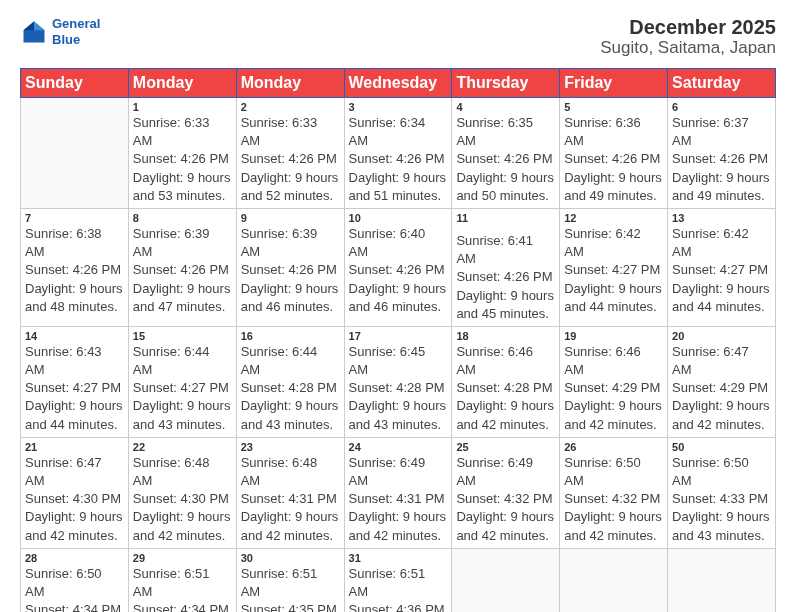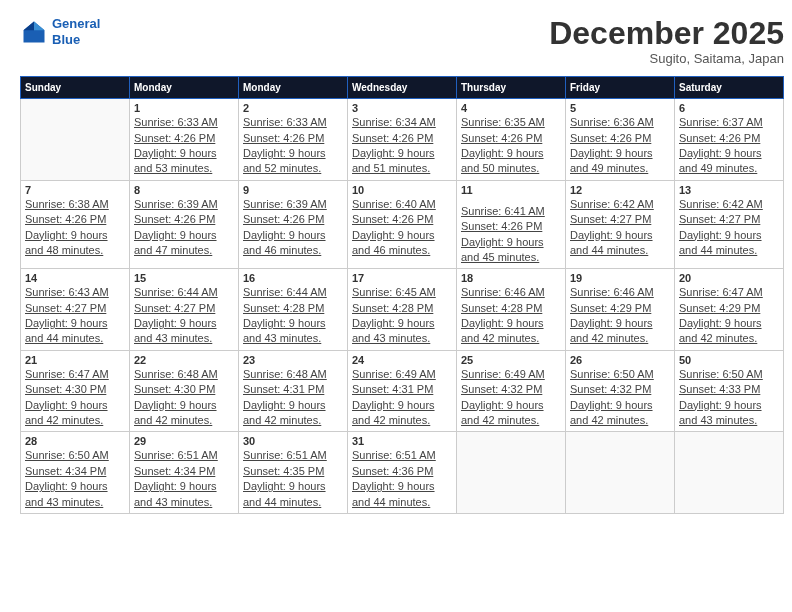--- a/index.html
+++ b/index.html
@@ -7,21 +7,21 @@
       font-family: Arial, sans-serif;
       background: #fff;
       width: 792px;
       height: 612px;
       overflow: hidden;
     }
     .page {
       width: 792px;
       height: 612px;
       background: #fff;
-      padding: 16px 8px 12px 20px;
+      padding: 16px 16px 12px 20px;
     }
     .header {
       display: flex;
       justify-content: space-between;
       align-items: flex-start;
       margin-bottom: 10px;
     }
     .logo {
       display: flex;
       align-items: center;
@@ -34,38 +34,38 @@
       line-height: 1.2;
     }
     .logo-icon {
       width: 28px;
       height: 28px;
     }
     .title-block {
       text-align: right;
     }
     .month-title {
-      font-size: 32px;
+      font-size: 20px;
       font-weight: bold;
       color: #333;
       line-height: 1.1;
     }
     .location {
-      font-size: 13px;
+      font-size: 17px;
       color: #555;
     }
     .calendar {
       width: 100%;
       border-collapse: collapse;
       border: 1px solid #ccc;
     }
     .calendar th {
-      background: #0f172a;
+      background: #ef4444;
       color: #fff;
-      font-size: 10px;
+      font-size: 16px;
       font-weight: bold;
       padding: 5px 4px;
       text-align: left;
       border: 1px solid #2060c0;
     }
     .calendar td {
       width: calc(100% / 7);
       vertical-align: top;
       border: 1px solid #ccc;
       padding: 3px 4px 3px 4px;
@@ -79,24 +79,23 @@
       background: #f9f9f9;
     }
     .day-number {
       font-size: 11px;
       font-weight: bold;
       color: #333;
       display: block;
       margin-bottom: 1px;
     }
     .day-info {
-      font-size: 11px;
+      font-size: 13px;
       color: #444;
       line-height: 1.4;
-      text-decoration: underline;
     }
   </style>
 </head>
 <body>
 
 <div class="page">
   <div class="header">
     <div class="logo">
       <svg class="logo-icon" viewBox="0 0 32 32">
         <polygon points="16,4 28,14 28,28 4,28 4,14" fill="#1a5fb4"></polygon>

